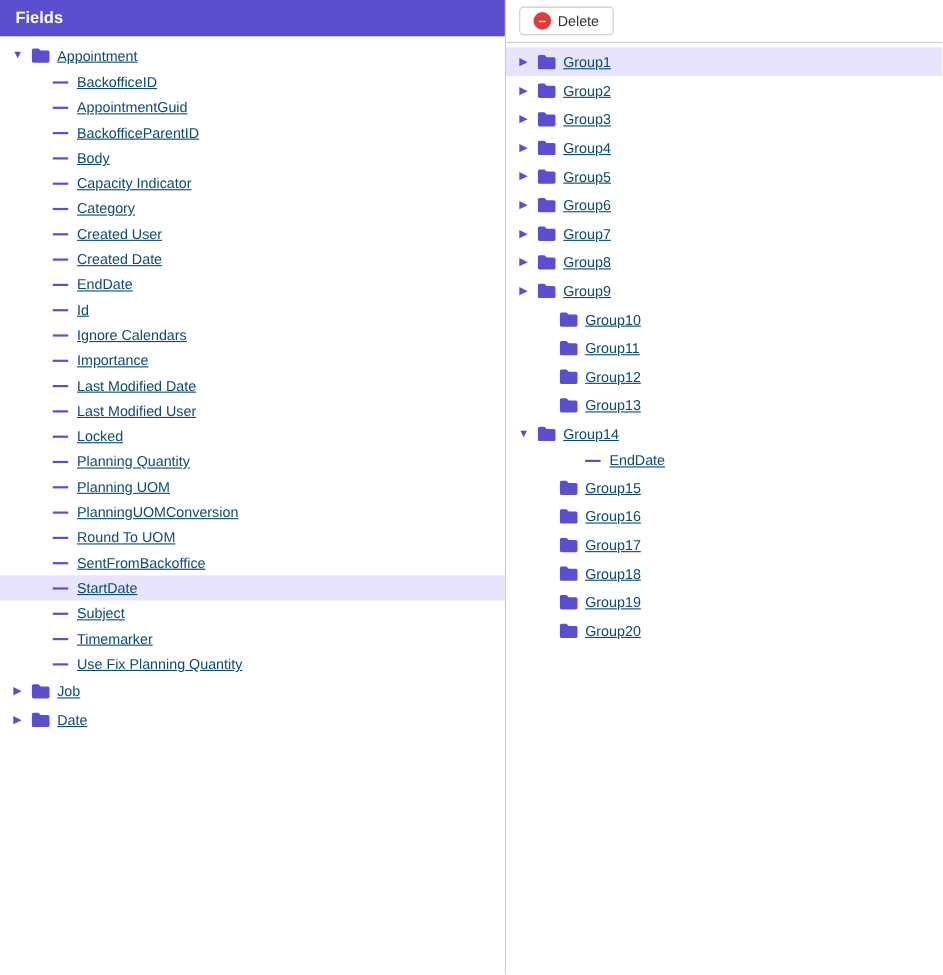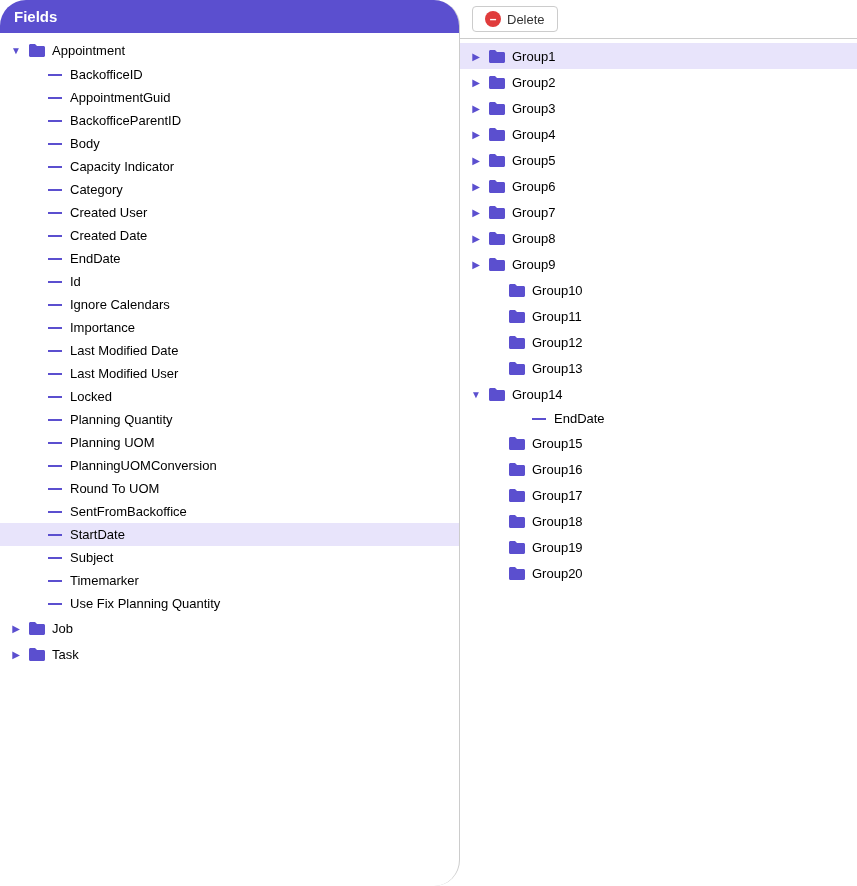--- a/index.html
+++ b/index.html
@@ -12,21 +12,20 @@
       overflow: hidden;
     }
 
     
     .left-panel {
       width: 460px;
       border-right: 1px solid #ccc;
       display: flex;
       flex-direction: column;
       overflow: hidden;
-      border-radius: 26px;
     }
 
     .left-header {
       background: #5b4fcf;
       color: #fff;
       padding: 8px 14px;
       font-size: 15px;
       font-weight: bold;
     }
 
@@ -80,22 +79,23 @@
     .dash-icon {
       width: 14px;
       height: 2px;
       background: #5b4fcf;
       margin-right: 8px;
       display: inline-block;
       flex-shrink: 0;
     }
 
     .item-label {
-      color: #000000;
+      color: #0c4a6e;
       font-size: 13px;
+      text-decoration: underline;
     }
 
     
     .right-panel {
       flex: 1;
       display: flex;
       flex-direction: column;
       overflow: hidden;
     }
 
@@ -285,21 +285,21 @@
       <span class="item-label">Job</span>
     </div>
 
     <div class="tree-root-item">
       <span class="expand-icon">▶</span>
       <span class="folder-icon">
         <svg width="18" height="15" viewBox="0 0 18 15">
           <path class="folder-svg" d="M1 2.5C1 1.67 1.67 1 2.5 1H7l2 2h6.5C16.33 3 17 3.67 17 4.5v8c0 .83-.67 1.5-1.5 1.5h-13C1.67 14 1 13.33 1 12.5V2.5z"></path>
         </svg>
       </span>
-      <span class="item-label">Task</span>
+      <span class="item-label">Date</span>
     </div>
   </div>
 </div>
 
 <div class="right-panel">
   <div class="right-toolbar">
     <button class="delete-btn">
       <span class="delete-circle">–</span>
       <span>Delete</span>
     </button>

